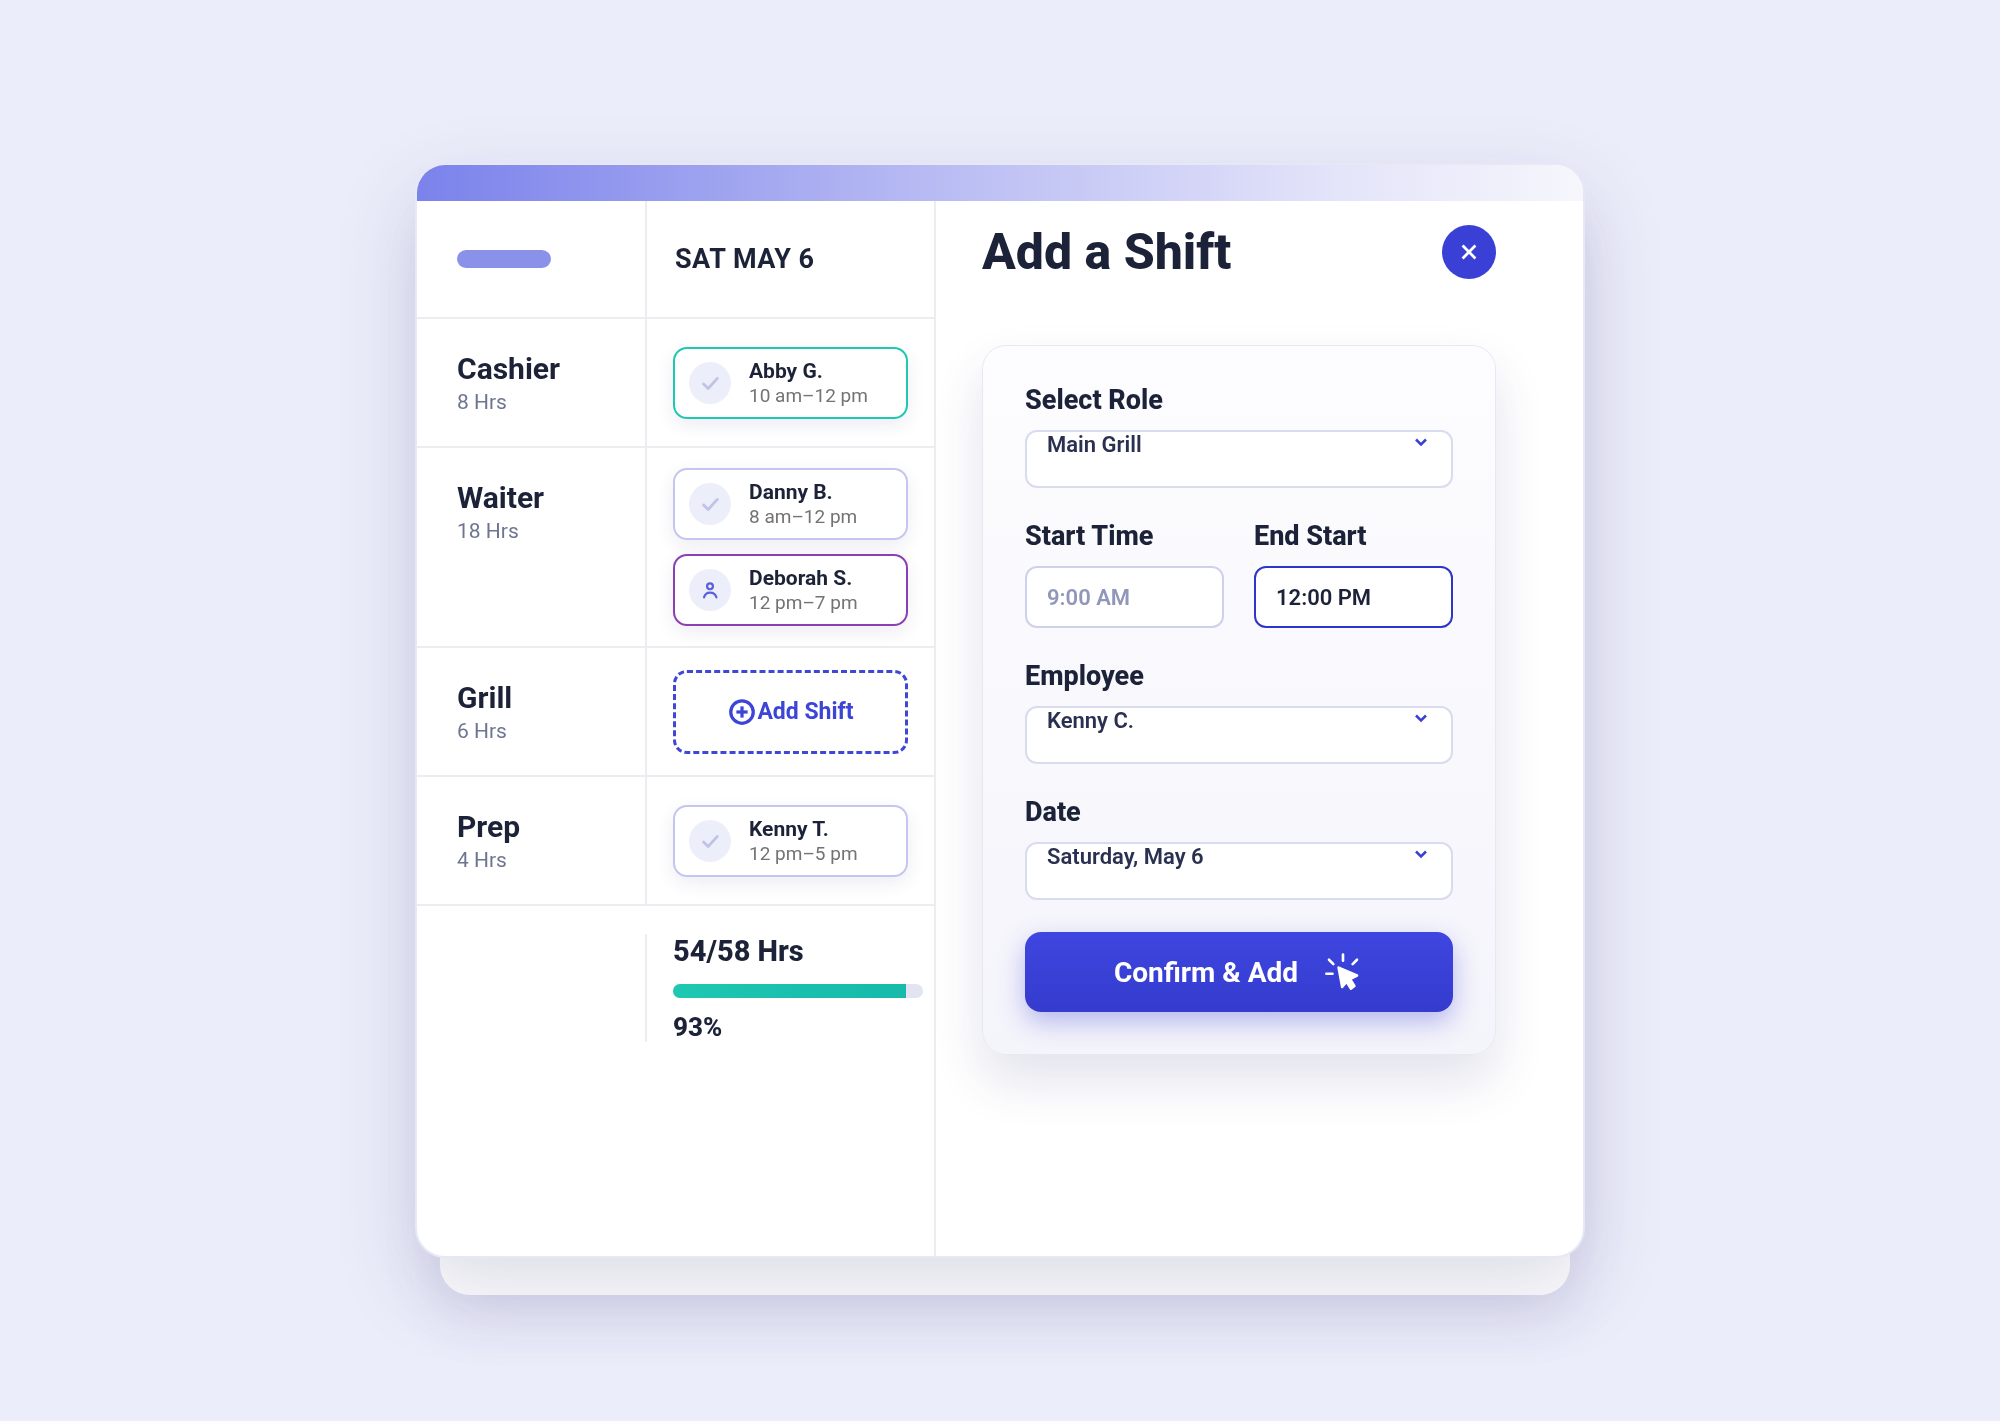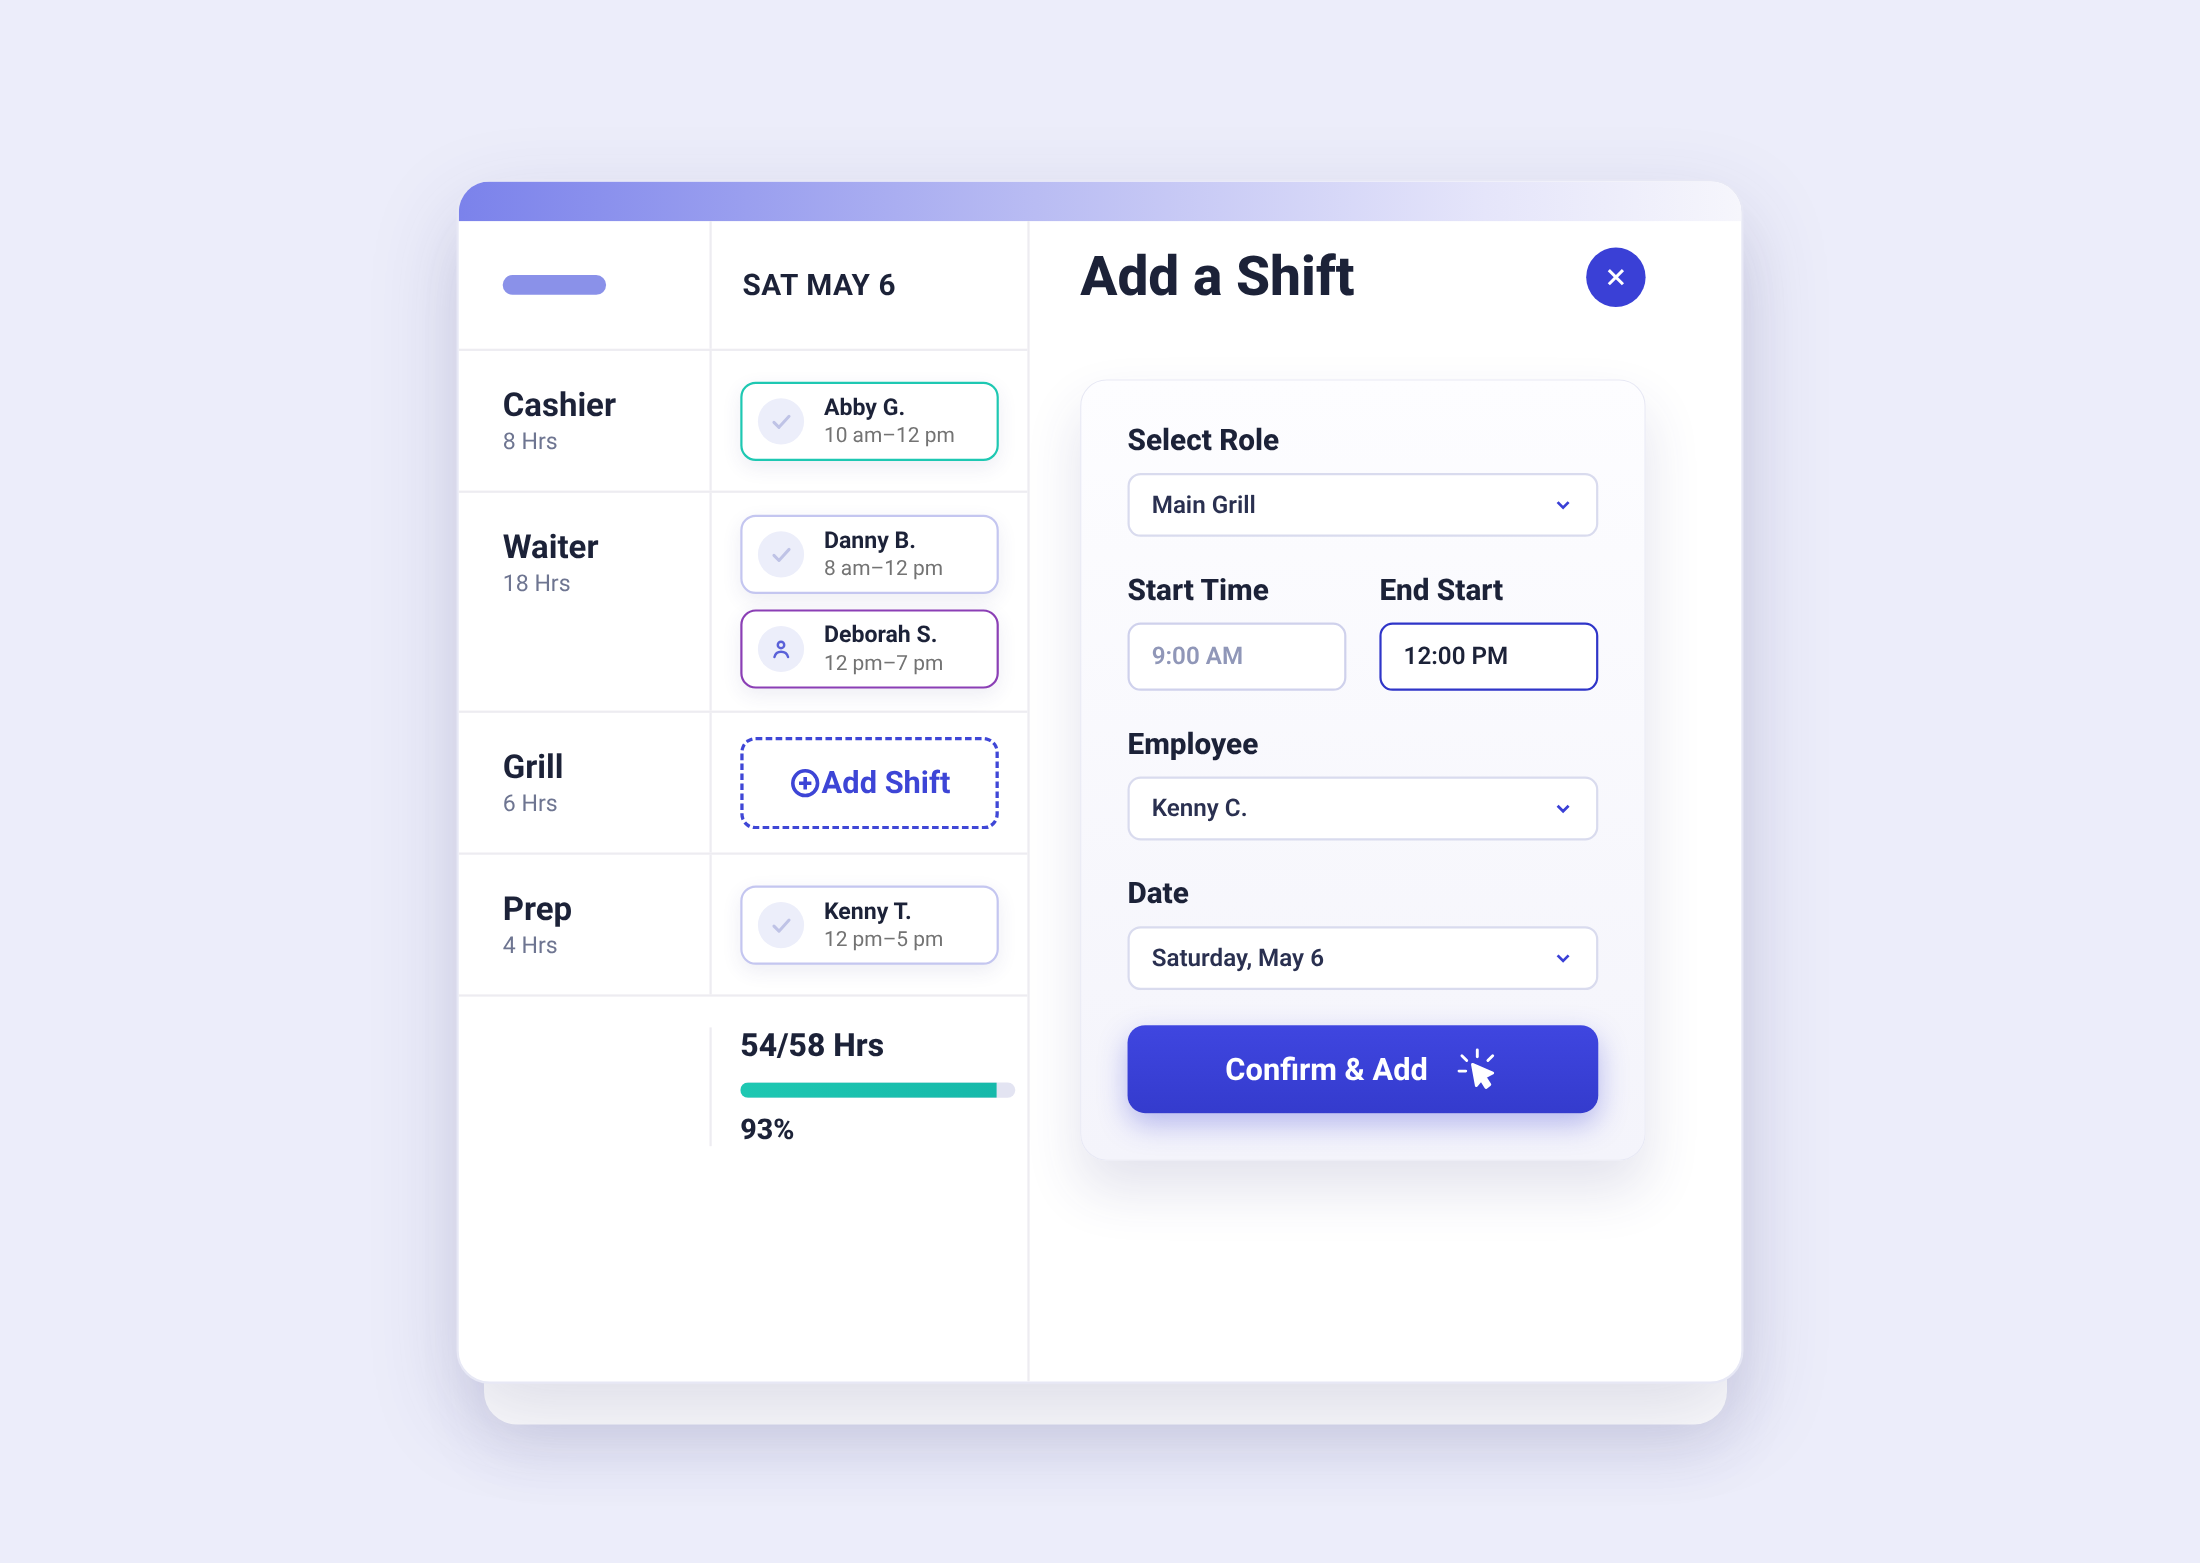--- a/index.html
+++ b/index.html
@@ -143,21 +143,21 @@
   .shift-texts .s-time { font-size:19px; color:#737373; margin-top:1px; }
 
   .add-shift-btn {
     border: 3px dashed #3f47d6;
     border-radius: 14px;
     height: 84px;
     display:flex; align-items:center; justify-content:center;
     gap: 0;
     color:#3d45d6;
     font-weight:700;
-    font-size:28px;
+    font-size:23px;
     cursor:pointer;
   }
   .add-shift-btn svg{width:30px;height:30px;}
 
   .summary-row { padding: 28px 0 30px 0; display:flex; }
   .summary-row .role-cell{border-right:2px solid #edecf1; width:230px;}
   .summary-body { padding-left: 26px; flex:1;}
   .sum-hours { font-size:29px; font-weight:800; color:#1c2238;}
   .progress {
     margin-top:16px;
@@ -196,21 +196,21 @@
     box-shadow: 0 26px 50px rgba(60,60,130,.14);
   }
 
   .f-label { font-size:27px; font-weight:800; color:#1c2238; margin-bottom:14px;}
   .f-group { margin-bottom: 32px; }
 
   .select {
     height: 58px;
     border:2px solid #d9dbee;
     border-radius: 12px;
-    display:flex; align-items:center; justify-content:space-between;
+    display:flex; justify-content:space-between;
     padding: 0 20px;
     background:#fff;
     font-size:22px; font-weight:600; color:#2a3050;
     cursor:pointer;
   }
   .select svg{width:20px;height:20px;stroke:#3a40d6;stroke-width:3;fill:none;}
 
   .time-row { display:flex; gap: 30px; }
   .time-row .col{flex:1;}
   .t-input {

